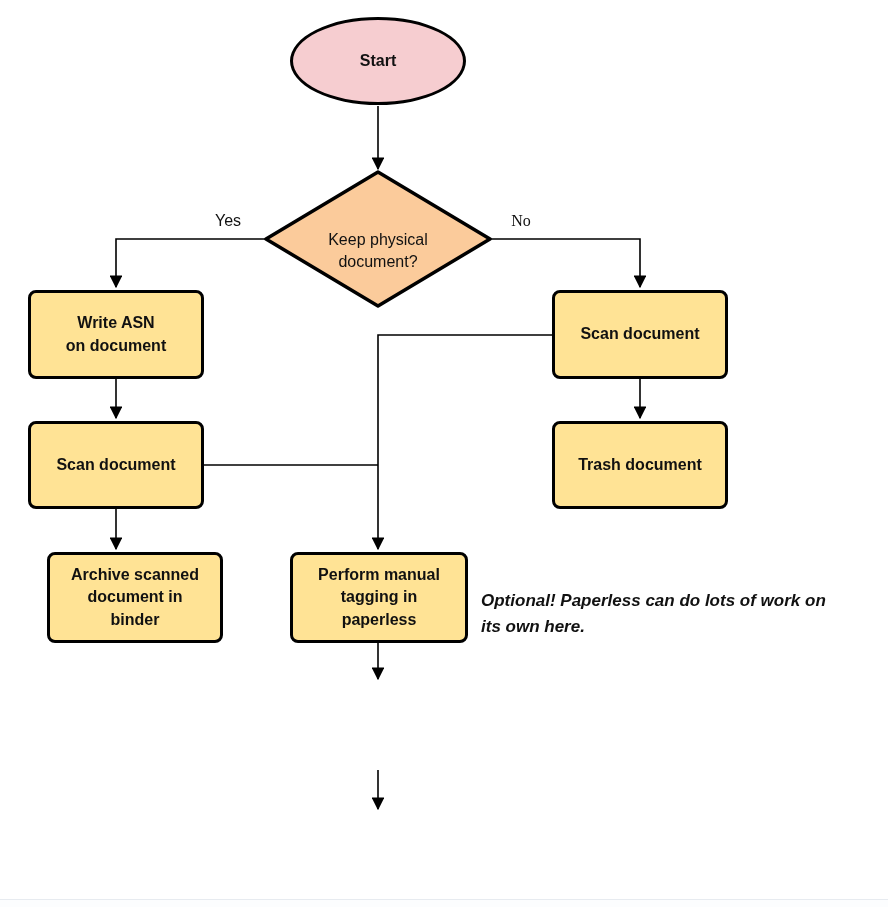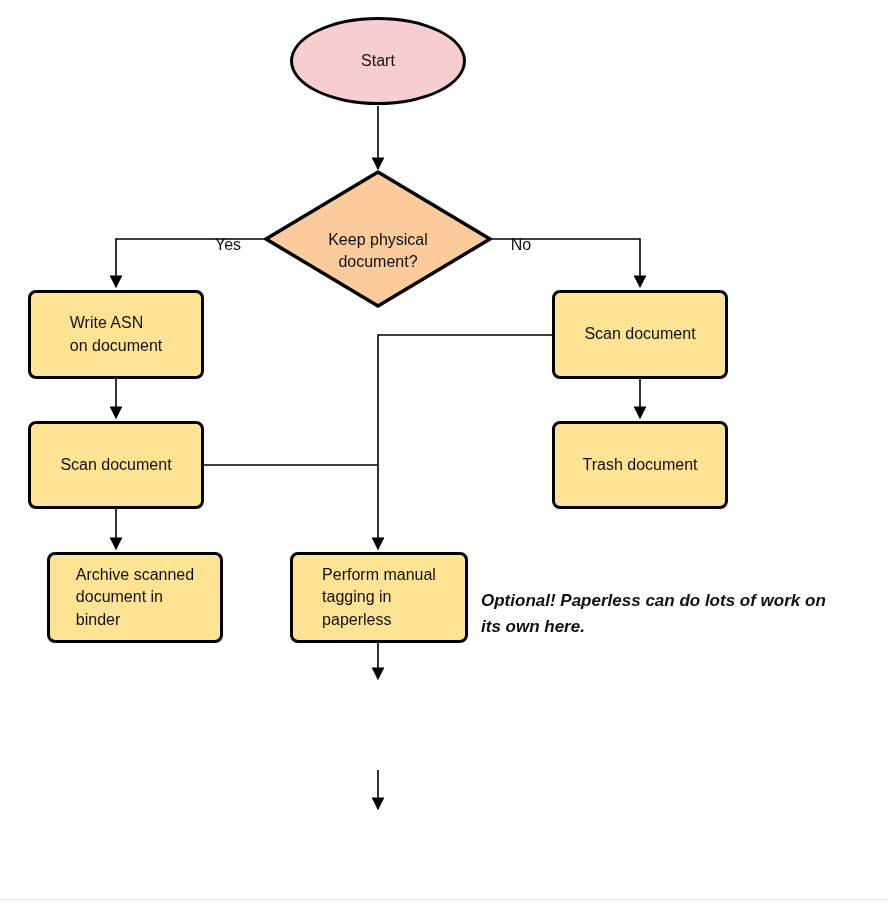--- a/index.html
+++ b/index.html
@@ -21,24 +21,26 @@
     left: 0; top: 0;
     width: 888px; height: 907px;
     z-index: 1;
   }
   .node {
     position: absolute;
     box-sizing: border-box;
     display: flex;
     align-items: center;
     justify-content: center;
+    text-align: center;
     font-size: 16px;
     line-height: 1.38;
     white-space: pre-line;
     z-index: 2;
+    font-weight: bold;
   }
   .terminator {
     background: var(--terminator_fill);
     border: 3px solid var(--stroke);
     border-radius: 50%;
   }
   .process {
     background: var(--process_fill);
     border: 3px solid var(--stroke);
     border-radius: 8px;
@@ -60,21 +62,20 @@
     font-size: 16px;
     line-height: 1.38;
     white-space: pre-line;
   }
   .edge-label {
     position: absolute;
     font-size: 16px;
     text-align: center;
     z-index: 2;
     white-space: pre;
-    margin-top: 24px;
   }
   .note {
     position: absolute;
     font-size: 17px;
     font-style: italic;
     line-height: 1.52;
     white-space: pre-line;
     z-index: 2;
     font-weight: bold;
   }
@@ -83,21 +84,21 @@
   #decision   { left: 263px; top: 169px; width: 230px; height: 140px; }
   #write-asn  { left: 28px;  top: 290px; width: 176px; height: 89px; }
   #scan-left  { left: 28px;  top: 421px; width: 176px; height: 88px; }
   #archive    { left: 28px;  top: 552px; width: 176px; height: 91px; margin-left: 19px; }
   #scan-right { left: 552px; top: 290px; width: 176px; height: 89px; }
   #trash      { left: 552px; top: 421px; width: 176px; height: 88px; }
   #tagging    { left: 290px; top: 552px; width: 178px; height: 91px; }
   #remove     { left: 290px; top: 682px; width: 178px; height: 88px; }
   #end        { left: 290px; top: 812px; width: 176px; height: 87px; }
   #label-yes  { left: 205px; top: 212px; width: 46px; }
-  #label-no   { left: 498px; top: 212px; width: 46px; }
+  #label-no   { left: 498px; top: 212px; width: 46px; font-family: Liberation Serif, serif; }
   #note       { left: 481px; top: 588px; width: 402px; }
   .footer-rule {
     position: absolute;
     left: 0; top: 899px;
     width: 888px; height: 1px;
     background: #e7ebf0;
     z-index: 0;
   }
   .footer-area {
     position: absolute;

